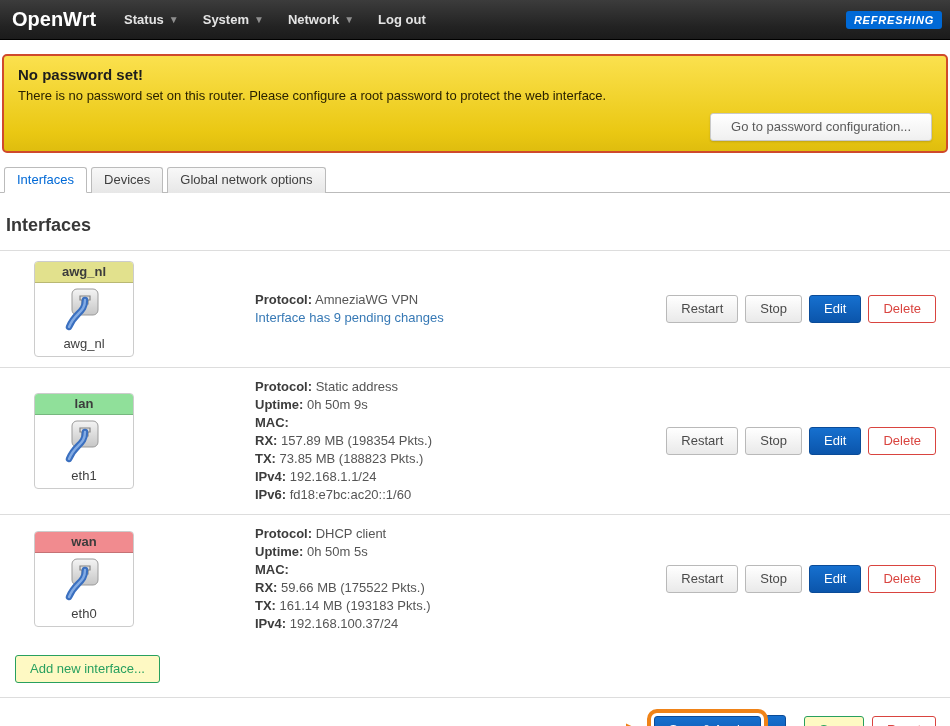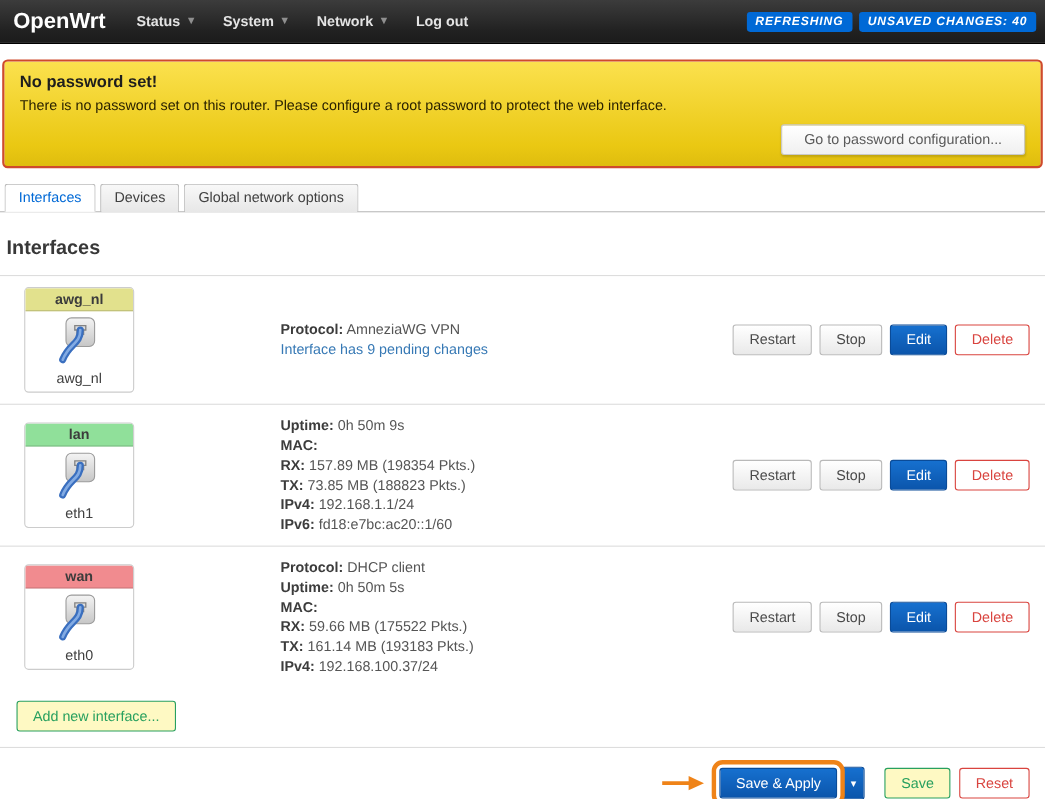--- a/index.html
+++ b/index.html
@@ -103,21 +103,21 @@
   }
 
   
   .iface-row {
     display: flex;
     align-items: center;
     border-top: 1px solid #ddd;
     padding: 10px 0;
     min-height: 100px;
   }
-  .col-box { width: 255px; padding-left: 22px; flex: none; }
+  .col-box { width: 255px; padding-left: 34px; flex: none; }
   .ifacebox {
     width: 100px;
     border: 1px solid #ccc;
     border-radius: 4px;
     background: #fff;
     overflow: hidden;
     text-align: center;
   }
   .ifacebox-head {
     font-weight: bold;
@@ -209,21 +209,20 @@
       <div class="nav-item">
         <span>Network</span>
         <span class="nav-caret">▼</span>
       </div>
       <div class="nav-item">
         <span>Log out</span>
       </div>
     </div>
   <div class="nav-right" id="nav-badges">
       <span class="badge">REFRESHING</span>
-      <span class="badge">UNSAVED CHANGES: 40</span>
     </div>
 </div>
 
 <div class="alert">
   <div class="alert-title">No password set!</div>
   <div class="alert-msg">There is no password set on this router. Please configure a root password to protect the web interface.</div>
   <div class="alert-actions">
     <button class="btn">Go to password configuration...</button>
   </div>
 </div>
@@ -270,20 +269,21 @@
             <rect x="11" y="2" width="26" height="26" rx="5" fill="url(#portgrad)" stroke="#9b9b9b"></rect>
             <path d="M19 9 h10 v4 h-2 v4 h-6 v-4 h-2 z" fill="#dedede" stroke="#848484" stroke-width="1.2"></path>
             <path d="M24 13 C24 26 14 25 8 40" stroke="#3a6fbf" stroke-width="6.5" fill="none" stroke-linecap="round"></path>
             <path d="M24 13 C24 26 14 25 8 40" stroke="#83abe3" stroke-width="2.4" fill="none" stroke-linecap="round"></path>
           </svg>
           <div class="dev">eth1</div>
         </div>
       </div>
     </div>
     <div class="col-info">
+        <div class="dline"><span class="dlabel">Protocol:</span><span> Static address</span></div>
         <div class="dline"><span class="dlabel">Uptime:</span><span> 0h 50m 9s</span></div>
         <div class="dline"><span class="dlabel">MAC:</span><span></span></div>
         <div class="dline"><span class="dlabel">RX:</span><span> 157.89 MB (198354 Pkts.)</span></div>
         <div class="dline"><span class="dlabel">TX:</span><span> 73.85 MB (188823 Pkts.)</span></div>
         <div class="dline"><span class="dlabel">IPv4:</span><span> 192.168.1.1/24</span></div>
         <div class="dline"><span class="dlabel">IPv6:</span><span> fd18:e7bc:ac20::1/60</span></div>
       </div>
     <div class="col-actions">
       <button class="btn">Restart</button>
       <button class="btn">Stop</button>

